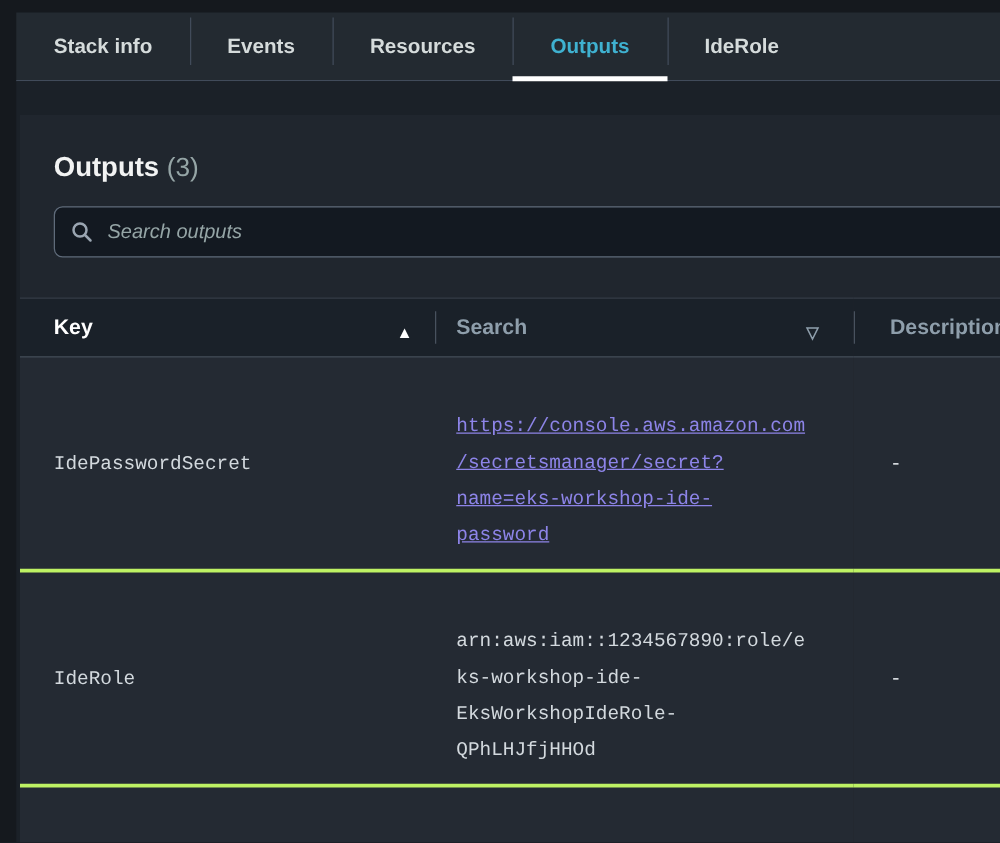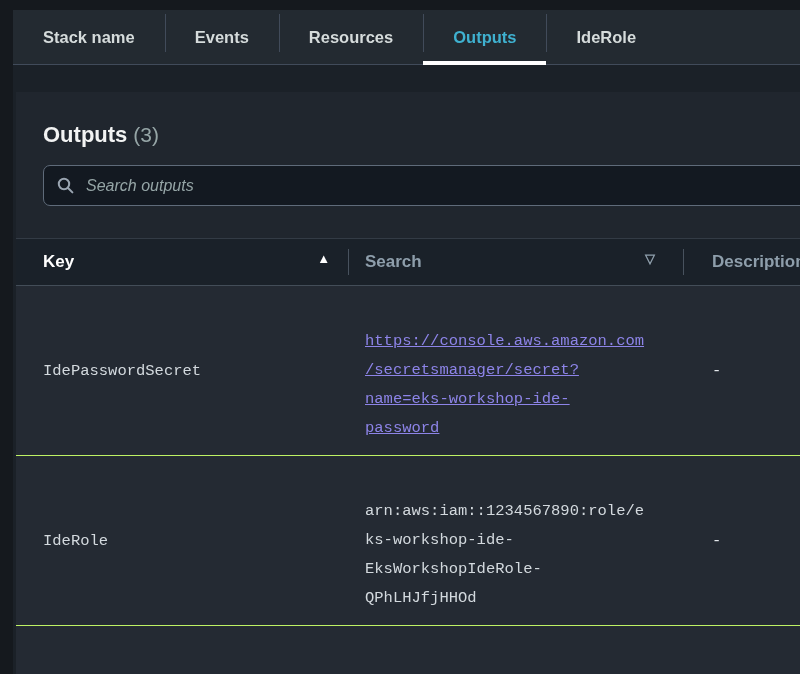--- a/index.html
+++ b/index.html
@@ -70,45 +70,45 @@
     border-top:1px solid #333b45; border-bottom:1px solid #434d58;
     font-size:17px; font-weight:700; position:relative;
   }
   .th-key   { color:#ffffff; padding:0 18px 0 27px; }
   .th-value { color:#8e9eab; padding:0 28px 0 17px; }
   .th-desc  { color:#8e9eab; padding:0 0 0 29px; }
   .th-value::before, .th-desc::before {
     content:""; position:absolute; left:0; top:10px; height:26px; width:1px;
     background:#48525e;
   }
-  th .hd { display:flex; align-items:flex-start; justify-content:space-between; }
+  th .hd { display:flex; align-items:flex-end; justify-content:space-between; }
   .sort { font-size:13px; line-height:1; }
   .sort.asc  { color:#ffffff; }
   .sort.desc { color:#8e9eab; }
 
   tbody td {
     background:#242a33; vertical-align:middle;
     font-size:15.5px; color:#d3d9de;font-family:Liberation Mono, monospace;
   }
-  tbody tr + tr td { border-top:1px solid #bef264; }
+  tbody tr + tr td { border-top:3px solid #bef264; }
   .td-key  { padding:12px 10px 12px 27px; }
   .td-value{ padding:12px 20px 12px 17px; line-height:29px;
              white-space:pre-line; word-break:break-all; }
   .td-desc { padding:12px 0 12px 29px; color:#e4e8ec; }
   a.vlink { color:#8d84e8; text-decoration:underline; cursor:pointer; }
 </style>
 </head>
 <body>
 
 <div id="screen">
   <div class="page">
 
     <nav class="tabbar">
       <div class="tab">
-        <span>Stack name</span>
+        <span>Stack info</span>
       </div>
       <div class="tab">
         <span>Events</span>
       </div>
       <div class="tab">
         <span>Resources</span>
       </div>
       <div class="tab active">
         <span>Outputs</span>
       </div>

